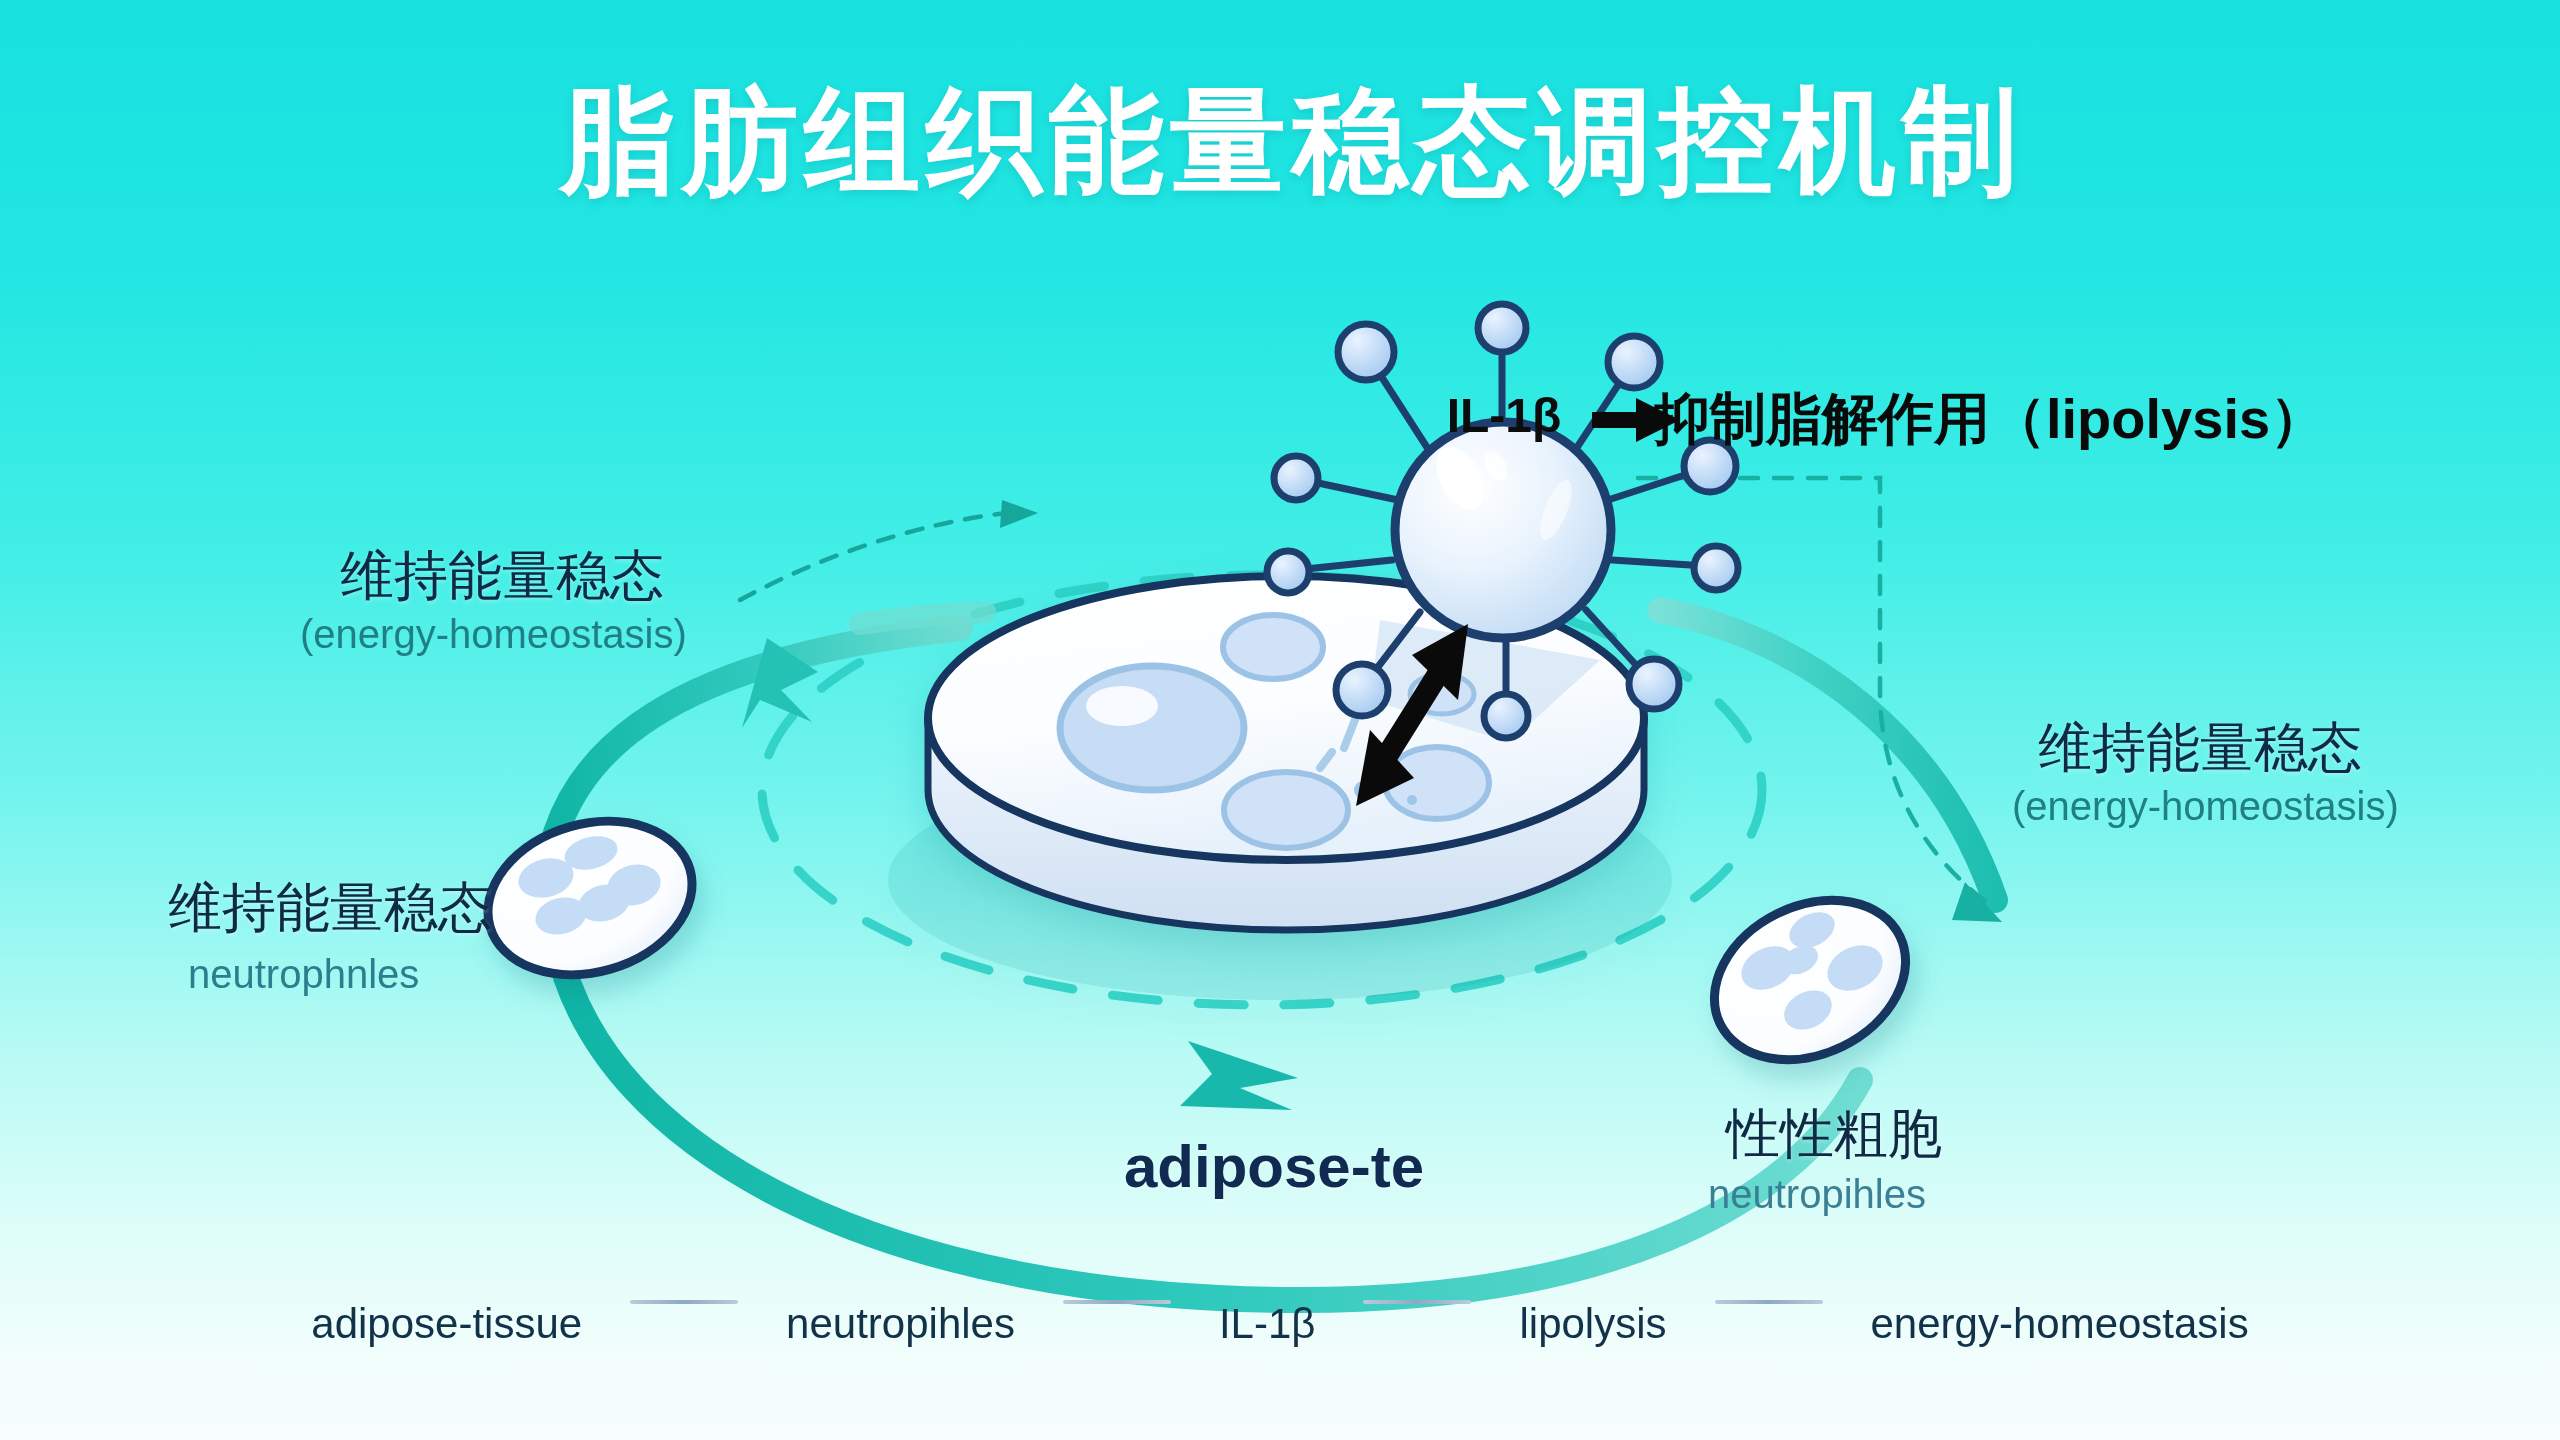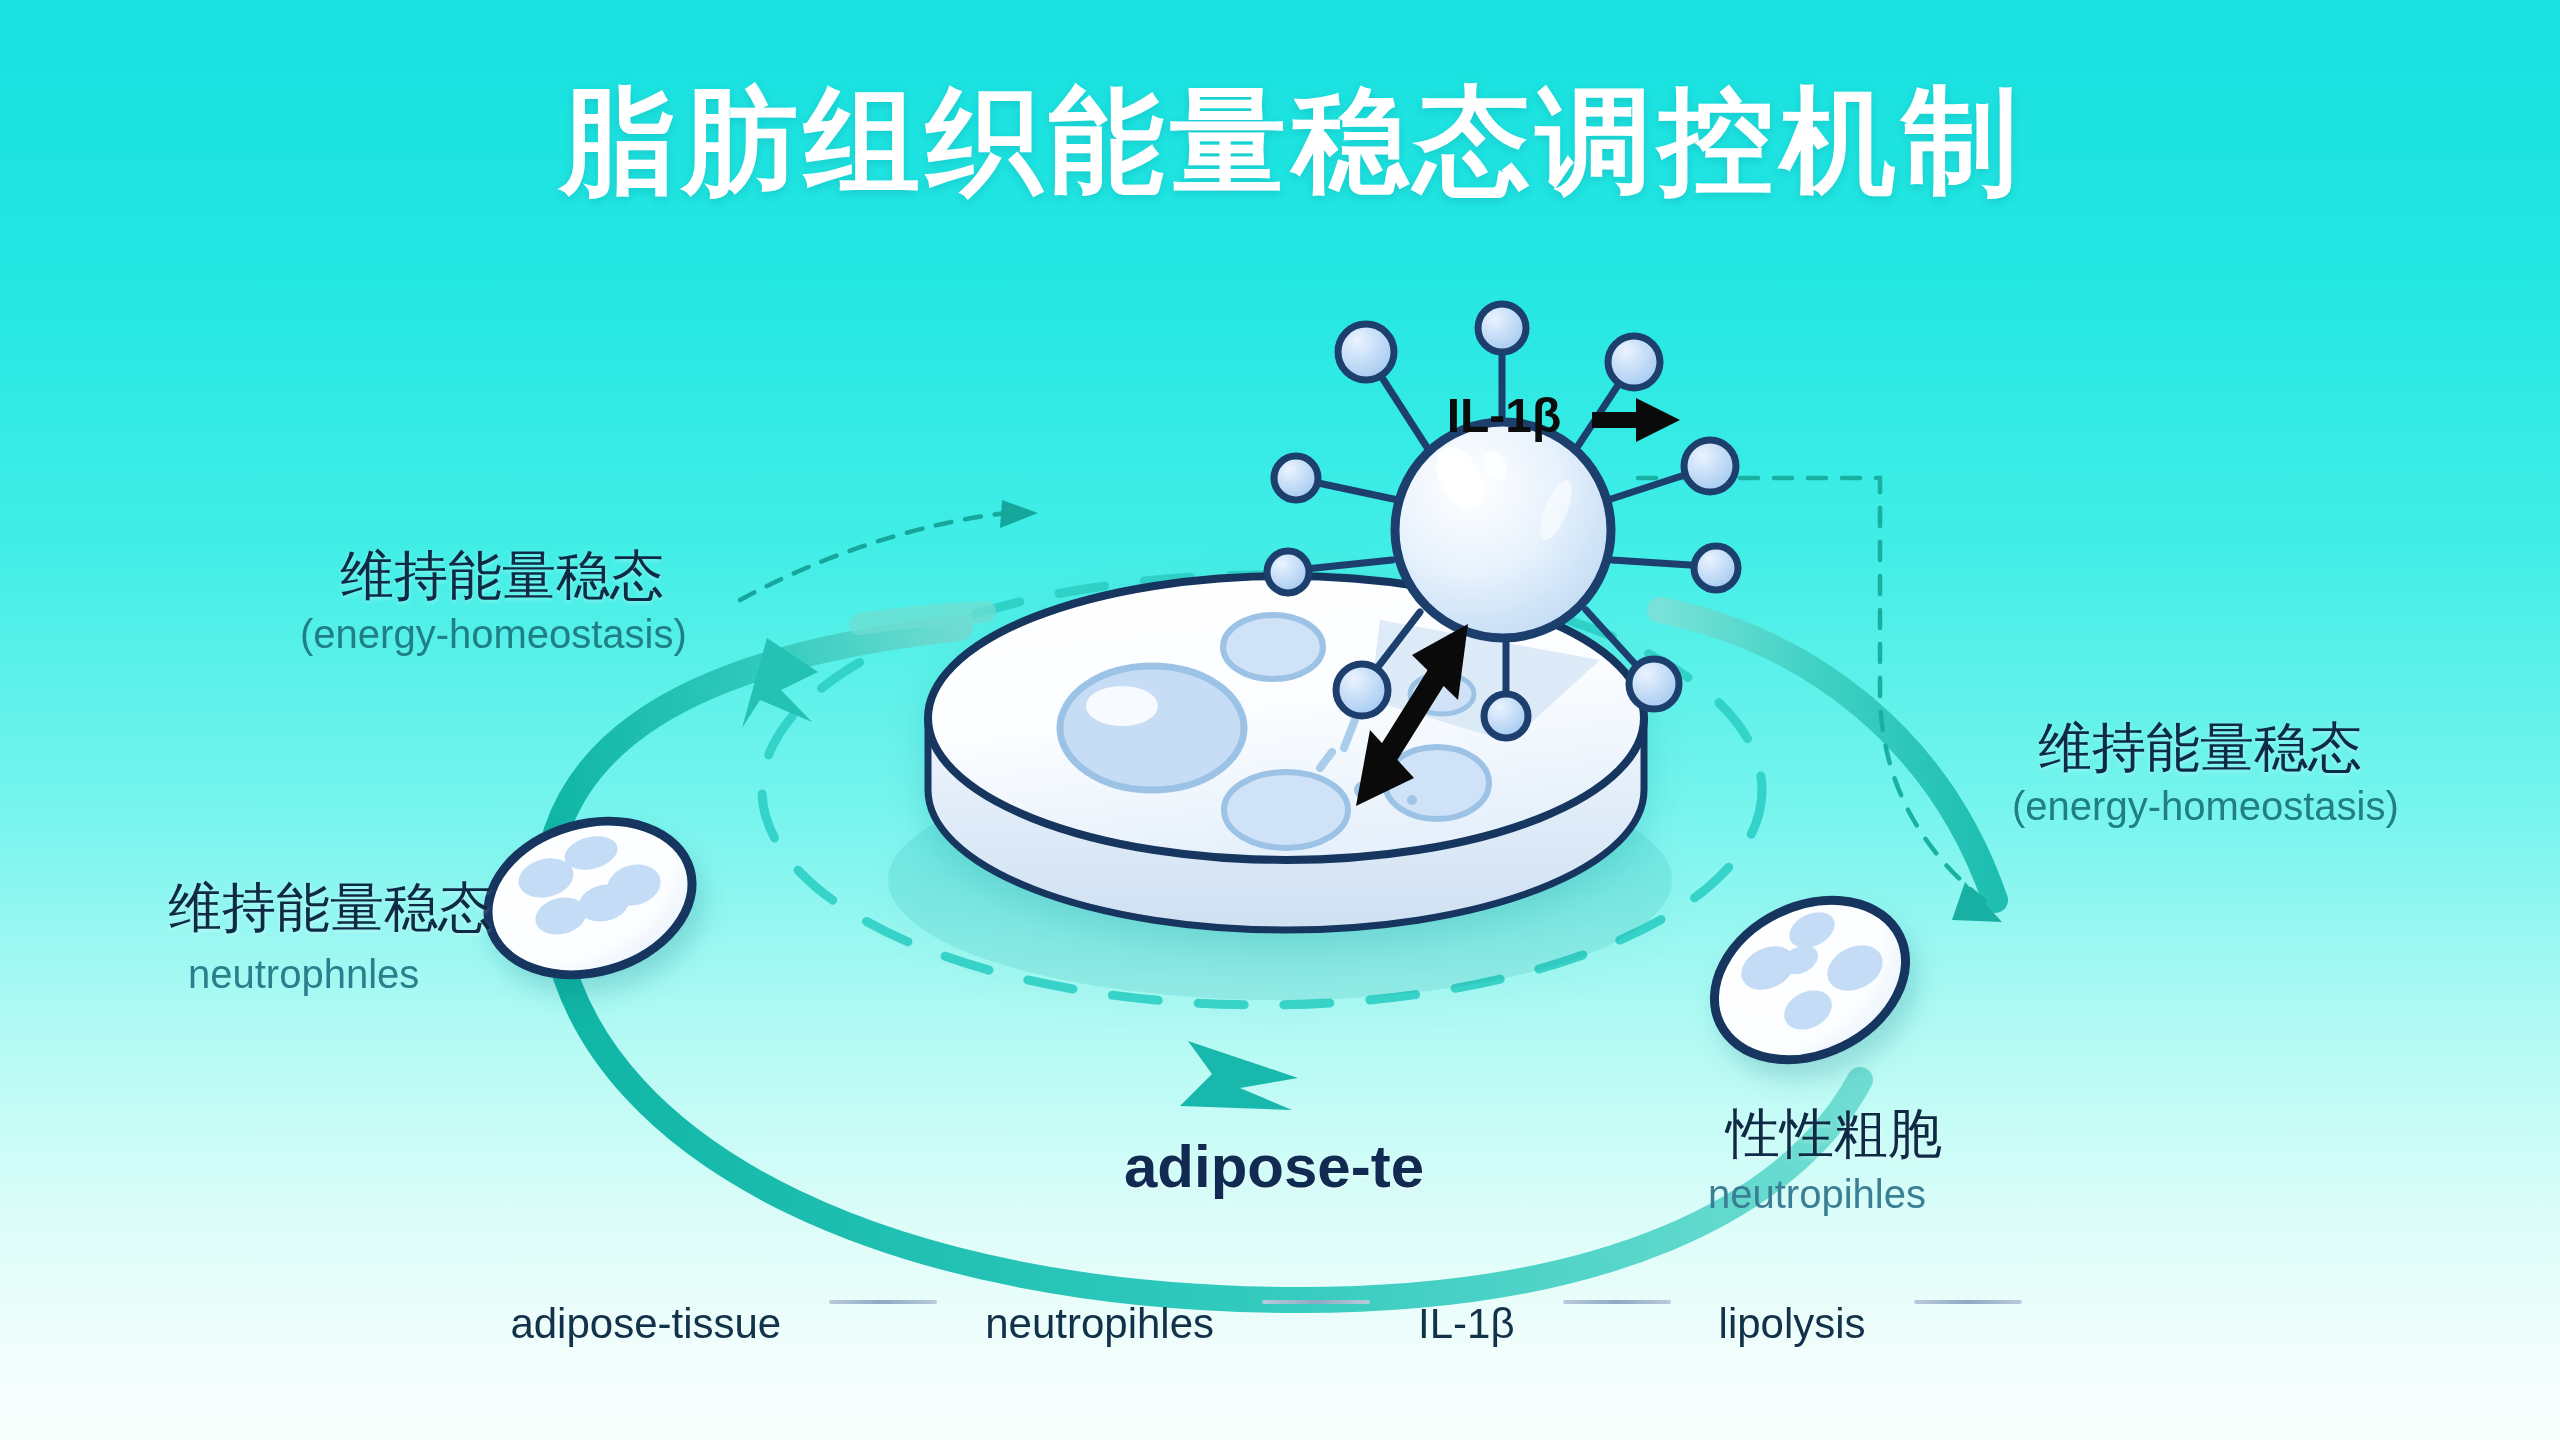--- a/index.html
+++ b/index.html
@@ -313,20 +313,21 @@
     </g>
 
     <g>
       <line x1="1592" y1="420" x2="1642" y2="420" stroke="#0a0a0a" stroke-width="16"></line>
       <path d="M 1636 398 L 1680 420 L 1636 442 Z" fill="#0a0a0a"></path>
     </g>
   </svg>
 
   <div id="il1b-text">IL-1β</div>
 
+  <div id="lbl-lipolysis">抑制脂解作用（lipolysis）</div>
 
   <div class="label-cn" id="lbl-energy-left-cn">维持能量稳态</div>
   <div class="label-en" id="lbl-energy-left-en">(energy-homeostasis)</div>
 
   <div class="label-cn" id="lbl-adipose-cn">维持能量稳态</div>
   <div class="label-en" id="lbl-adipose-en">neutrophnles</div>
 
   <div class="label-cn" id="lbl-energy-right-cn">维持能量稳态</div>
   <div class="label-en" id="lbl-energy-right-en">(energy-homeostasis)</div>
 
@@ -337,15 +338,16 @@
 
   <div id="legend">
     <span class="legend-item">adipose-tissue</span>
     <span class="legend-sep"></span>
     <span class="legend-item">neutropihles</span>
     <span class="legend-sep"></span>
     <span class="legend-item">IL-1β</span>
     <span class="legend-sep"></span>
     <span class="legend-item">lipolysis</span>
     <span class="legend-sep"></span>
+    <span class="legend-item">energy-homeostasis</span>
   </div>
 
 </div>
 
 </body></html>

